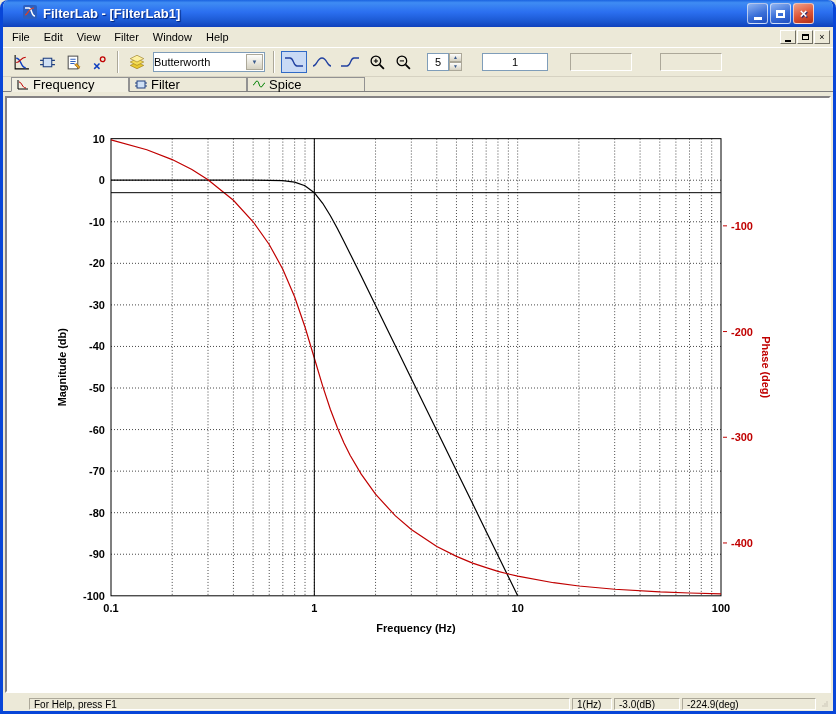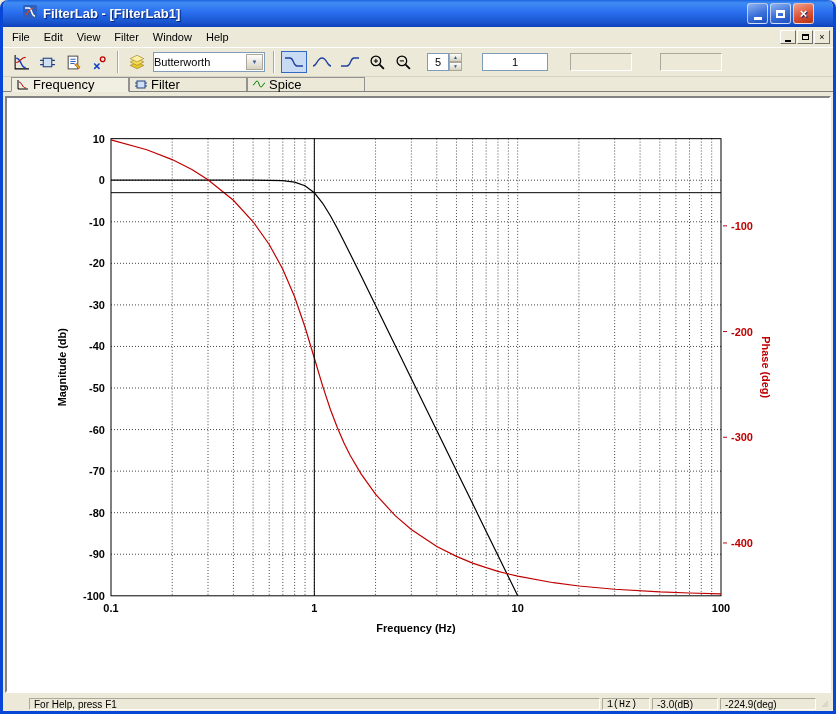--- a/index.html
+++ b/index.html
@@ -71,21 +71,21 @@
   #bode-svg .tickB  { font:bold 11px "Liberation Sans",sans-serif; fill:#000; text-anchor:middle; }
   #bode-svg .axisL  { font:bold 11px "Liberation Sans",sans-serif; fill:#000; text-anchor:middle; }
   #bode-svg .axisR  { font:bold 11px "Liberation Sans",sans-serif; fill:#c00000; text-anchor:middle; }
   #bode-svg .axisB  { font:bold 11px "Liberation Sans",sans-serif; fill:#000; text-anchor:middle; }
 
   
   .statusbar { height:14px; flex:0 0 14px; display:flex; align-items:stretch; gap:2px; padding:1px 1px 1px 2px;
     font-size:10px; background:#ece9d8; }
   .sb-panel { border:1px solid; border-color:#aca899 #fff #fff #aca899; padding:0 4px; display:flex; align-items:center; white-space:nowrap; }
   .sb-help { flex:1;margin-left:24px; }
-  .sb-freq { width:48px;font-family:Liberation Mono, monospace; } .sb-mag { width:66px; } .sb-phase { width:96px; }
+  .sb-freq { width:40px; } .sb-mag { width:66px; } .sb-phase { width:134px; }
   .sb-grip { width:14px; display:flex; align-items:flex-end; justify-content:flex-end; border:none; }
 </style>
 </head>
 <body>
 
 <div class="window">
 
   <div class="titlebar">
     <span>
       <svg width="16" height="16" viewBox="0 0 16 16">

